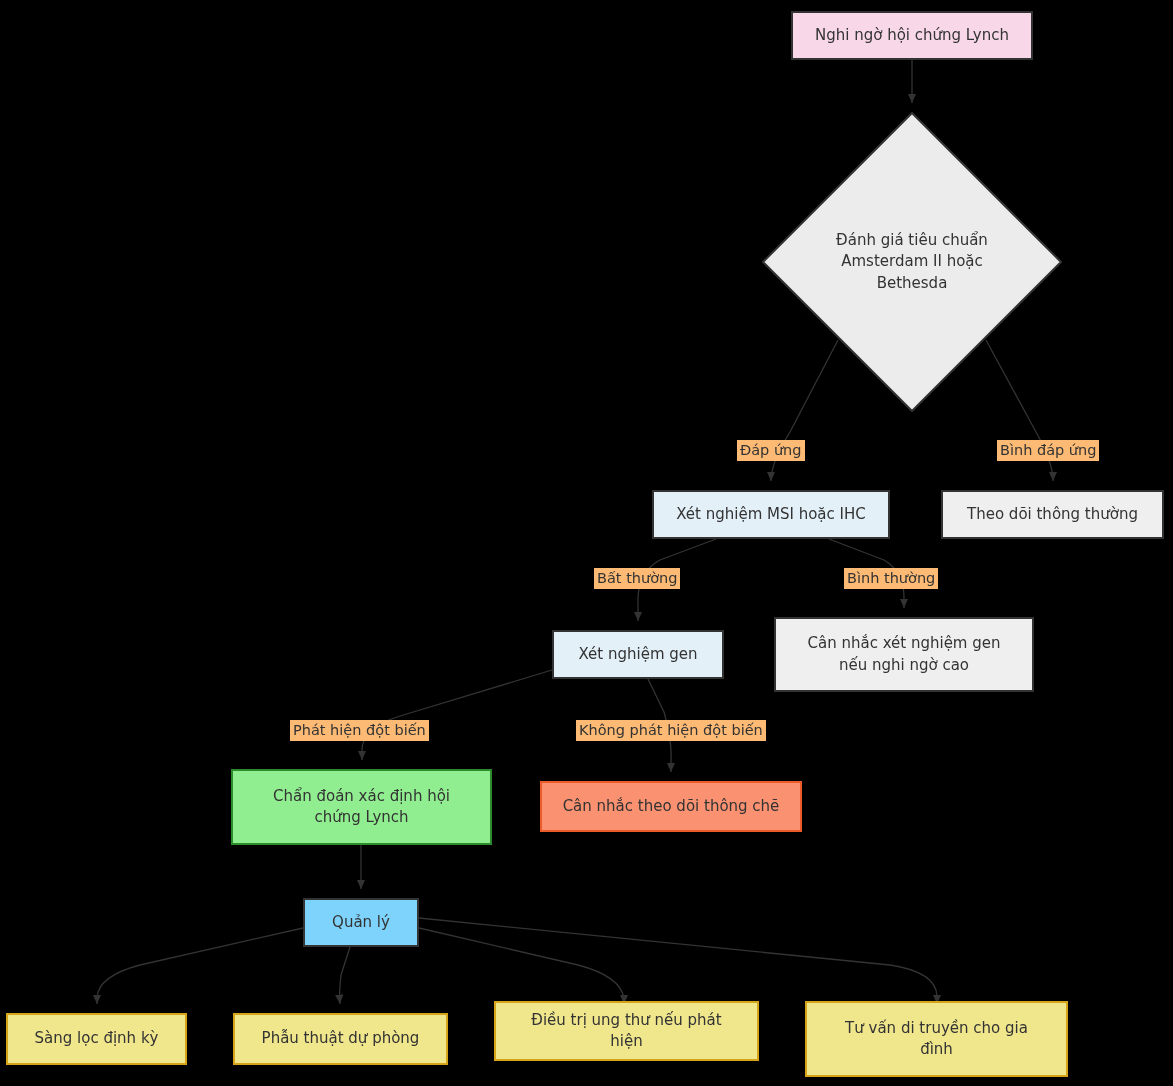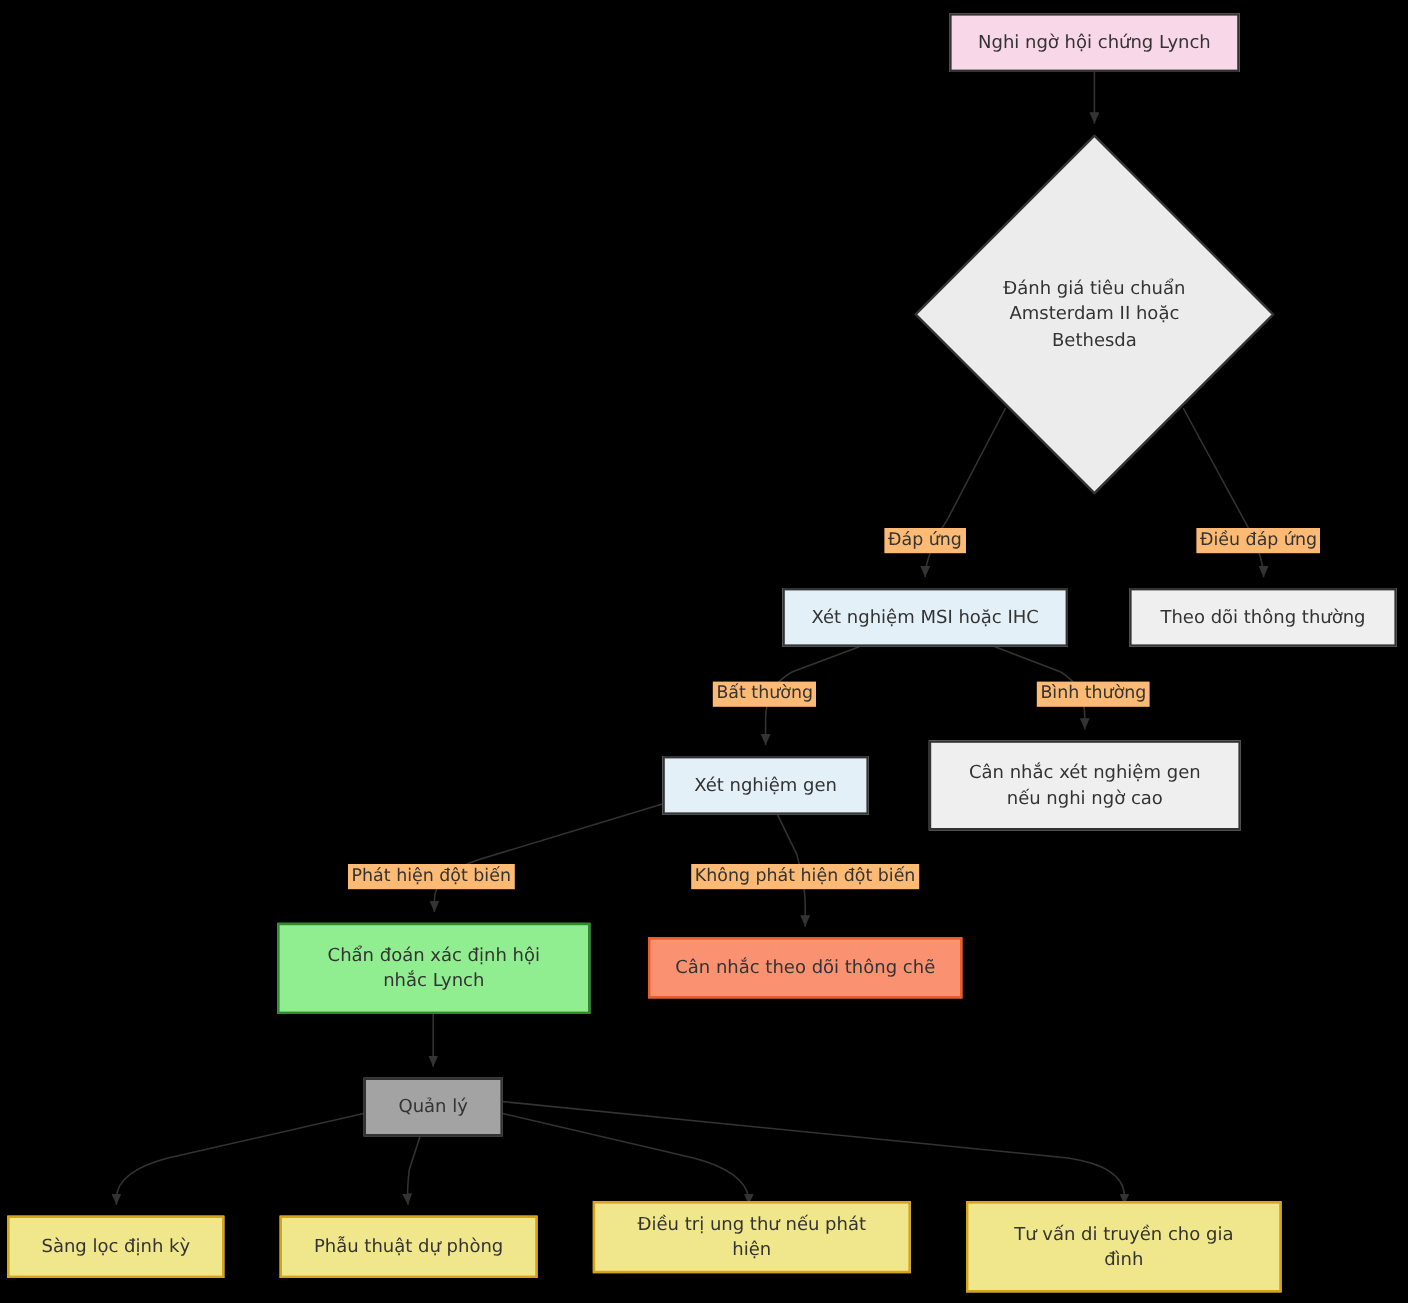--- a/index.html
+++ b/index.html
@@ -115,45 +115,45 @@
       </div>
       <div class="node node-rect" style="left: 552px; top: 630px; width: 172px; height: 49px; background: rgb(227, 240, 248); border-color: rgb(51, 51, 51);">
         <div class="node-text">Xét nghiệm gen</div>
       </div>
       <div class="node node-rect" style="left: 774px; top: 617px; width: 260px; height: 75px; background: rgb(239, 239, 239); border-color: rgb(51, 51, 51);">
         <div class="node-text">Cân nhắc xét nghiệm gen
 nếu nghi ngờ cao</div>
       </div>
       <div class="node node-rect" style="left: 231px; top: 769px; width: 261px; height: 76px; background: rgb(144, 238, 144); border-color: rgb(45, 138, 45);">
         <div class="node-text">Chẩn đoán xác định hội
-nhắc Lynch</div>
+chứng Lynch</div>
       </div>
       <div class="node node-rect" style="left: 540px; top: 781px; width: 262px; height: 51px; background: rgb(250, 146, 114); border-color: rgb(236, 91, 42);">
         <div class="node-text">Cân nhắc theo dõi thông chẽ</div>
       </div>
-      <div class="node node-rect" style="left: 303px; top: 898px; width: 116px; height: 49px; background: #a3a3a3; border-color: rgb(51, 51, 51);">
+      <div class="node node-rect" style="left: 303px; top: 898px; width: 116px; height: 49px; background: #7dd3fc; border-color: rgb(51, 51, 51);">
         <div class="node-text">Quản lý</div>
       </div>
       <div class="node node-rect" style="left: 6px; top: 1013px; width: 181px; height: 52px; background: rgb(240, 230, 140); border-color: rgb(214, 164, 25);">
         <div class="node-text">Sàng lọc định kỳ</div>
       </div>
       <div class="node node-rect" style="left: 233px; top: 1013px; width: 215px; height: 52px; background: rgb(240, 230, 140); border-color: rgb(214, 164, 25);">
         <div class="node-text">Phẫu thuật dự phòng</div>
       </div>
       <div class="node node-rect" style="left: 494px; top: 1001px; width: 265px; height: 60px; background: rgb(240, 230, 140); border-color: rgb(214, 164, 25);">
         <div class="node-text">Điều trị ung thư nếu phát
 hiện</div>
       </div>
       <div class="node node-rect" style="left: 805px; top: 1001px; width: 263px; height: 76px; background: rgb(240, 230, 140); border-color: rgb(214, 164, 25);">
         <div class="node-text">Tư vấn di truyền cho gia
 đình</div>
       </div>
     </div>
   <div id="edge-labels-host">
       <span class="edge-label" style="left: 737px; top: 440px;">Đáp ứng</span>
-      <span class="edge-label" style="left: 997px; top: 440px;">Điều đáp ứng</span>
+      <span class="edge-label" style="left: 997px; top: 440px;">Bình đáp ứng</span>
       <span class="edge-label" style="left: 594px; top: 568px; text-align: right;">Bất thường</span>
-      <span class="edge-label" style="left: 864px; top: 568px; text-align: center;">Bình thường</span>
+      <span class="edge-label" style="left: 844px; top: 568px; text-align: center;">Bình thường</span>
       <span class="edge-label" style="left: 290px; top: 720px;">Phát hiện đột biến</span>
       <span class="edge-label" style="left: 576px; top: 720px;">Không phát hiện đột biến</span>
     </div>
 
 </div>
 
 </body></html>

